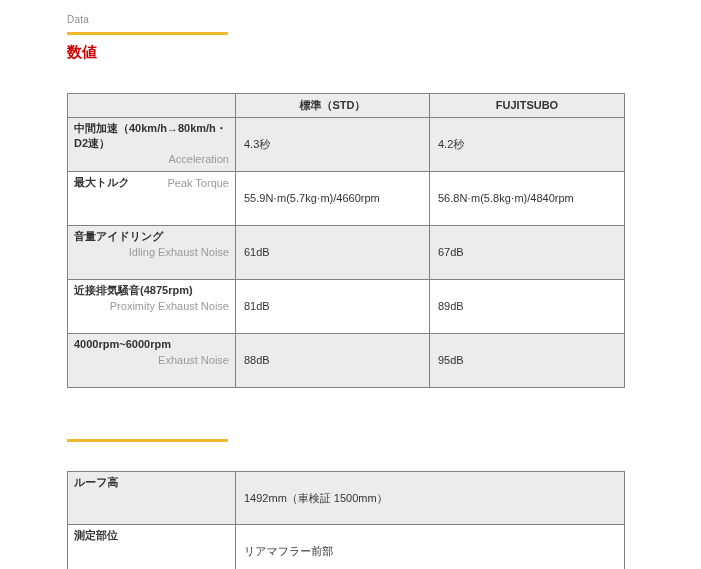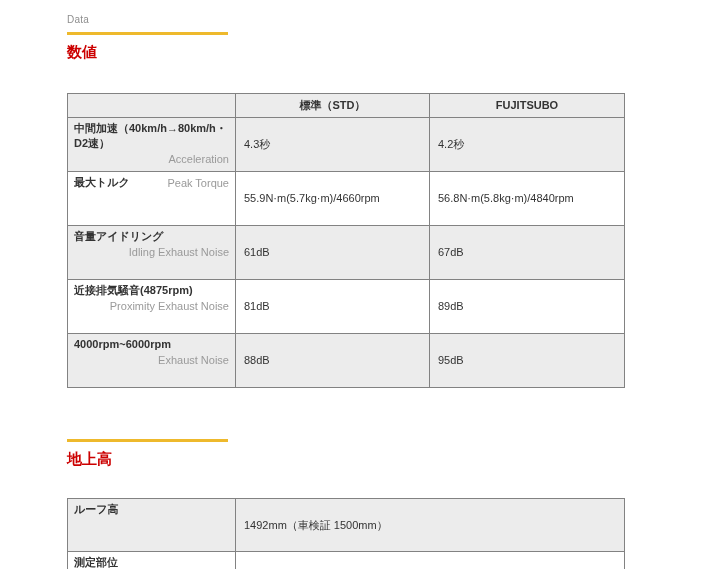--- a/index.html
+++ b/index.html
@@ -155,21 +155,20 @@
           </td>
           <td>88dB</td>
           <td>95dB</td>
         </tr>
       </tbody>
     </table>
   </div>
 
   <div class="section section-clearance">
     <div class="accent-line"></div>
-    <div class="section-title">地上高</div>
 
     <table class="clearance-table">
       <colgroup>
         <col style="width:168px">
           <col style="width:389px">
       </colgroup>
       <tbody>
         <tr>
           <td class="label-cell">
             <span class="jp-label">ルーフ高</span>

